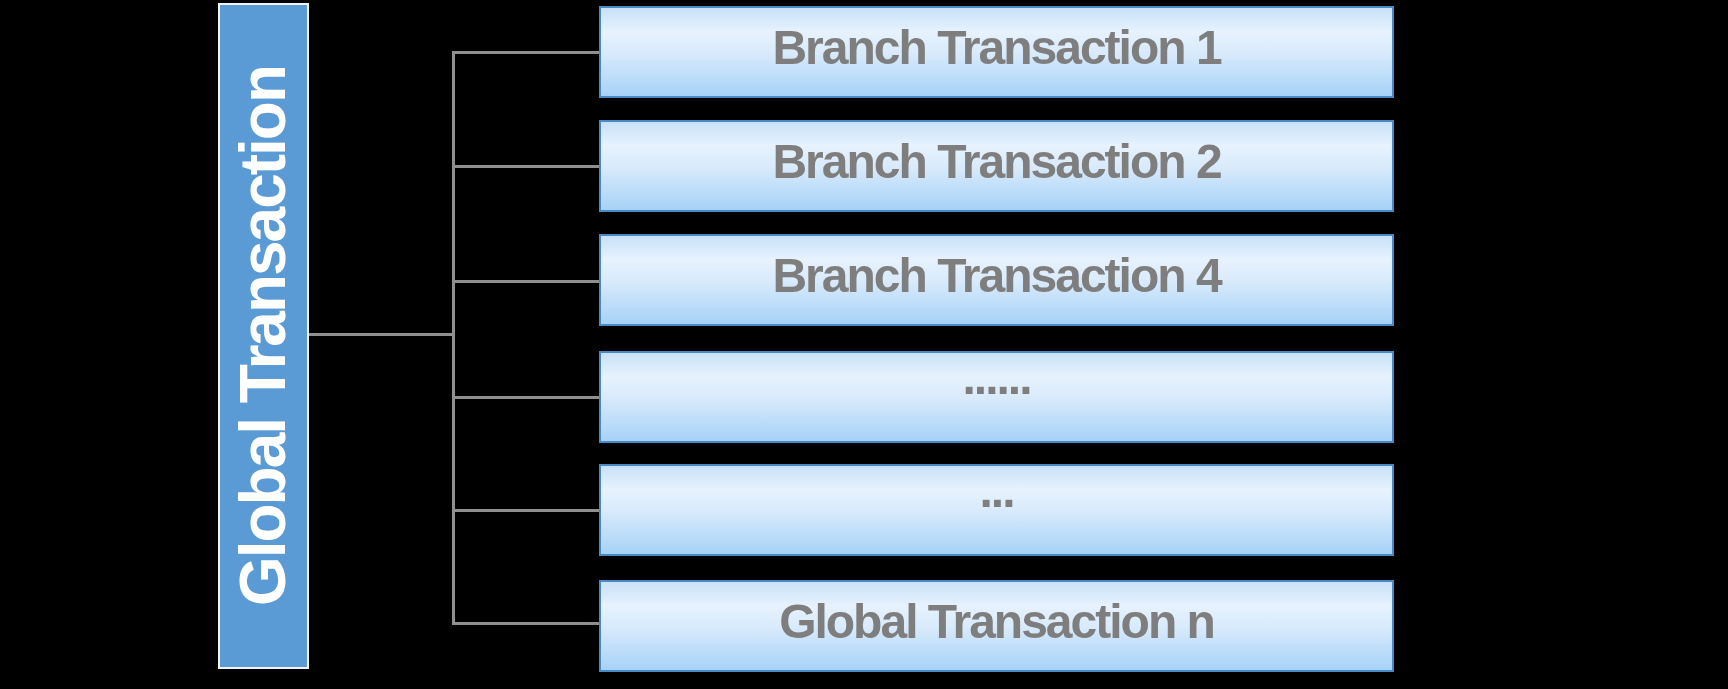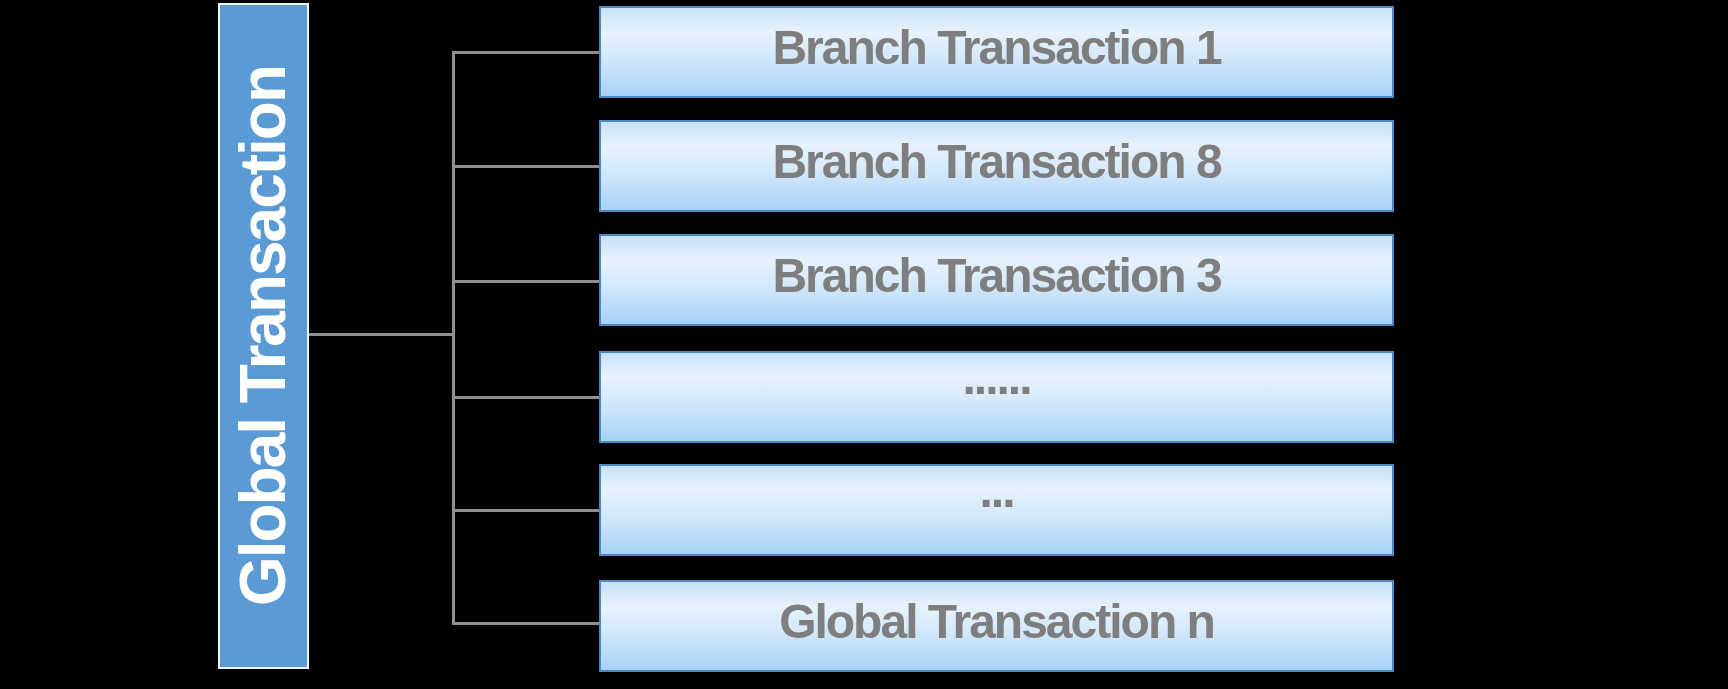--- a/index.html
+++ b/index.html
@@ -73,24 +73,24 @@
   <div class="line h stub stub-2"></div>
   <div class="line h stub stub-3"></div>
   <div class="line h stub stub-4"></div>
   <div class="line h stub stub-5"></div>
   <div class="line h stub stub-6"></div>
 
   <div class="branch-box branch-1">
     <span class="branch-label">Branch Transaction 1</span>
   </div>
   <div class="branch-box branch-2">
-    <span class="branch-label">Branch Transaction 8</span>
+    <span class="branch-label">Branch Transaction 2</span>
   </div>
   <div class="branch-box branch-3">
-    <span class="branch-label">Branch Transaction 3</span>
+    <span class="branch-label">Branch Transaction 4</span>
   </div>
   <div class="branch-box branch-4">
     <span class="branch-label dots">......</span>
   </div>
   <div class="branch-box branch-5">
     <span class="branch-label dots">...</span>
   </div>
   <div class="branch-box branch-6">
     <span class="branch-label">Global Transaction n</span>
   </div>

